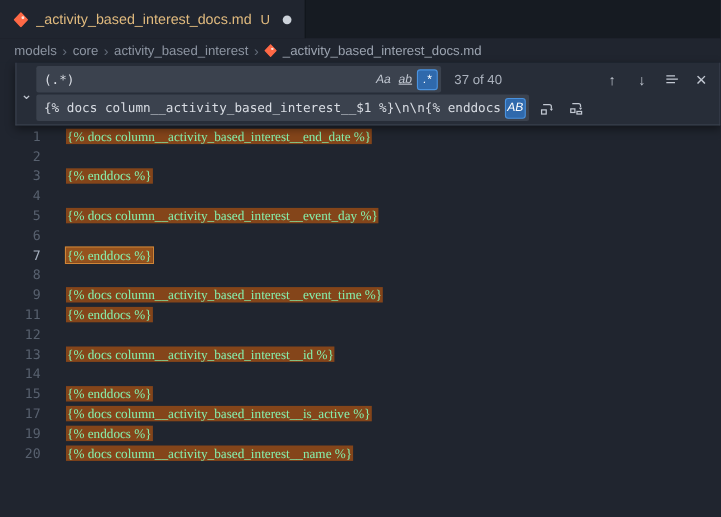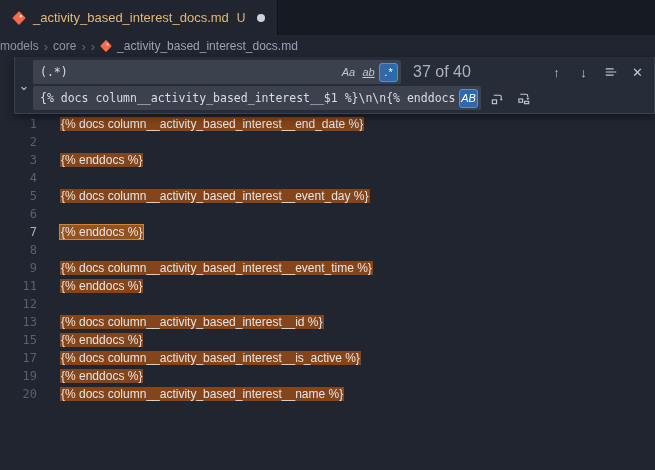--- a/index.html
+++ b/index.html
@@ -6,48 +6,48 @@
   body{width:655px;height:470px;background:#20252f;font-family:"Liberation Sans",sans-serif;overflow:hidden;position:relative;}
 
   
   .tabbar{position:absolute;top:0;left:0;right:0;height:35px;background:#161b22;display:flex;align-items:stretch;}
   .tab{display:flex;align-items:center;padding:0 12px;background:#20252f;border-right:1px solid #10141a;cursor:pointer;}
   .tab .fname{color:#e0ba7e;font-size:13px;margin-left:7px;}
   .tab .git{color:#e0ba7e;font-size:12px;margin-left:8px;}
   .dot{width:8px;height:8px;border-radius:50%;background:#ccd2da;margin-left:11px;flex:none;cursor:pointer;}
 
   
-  .breadcrumbs{position:absolute;top:35px;left:0;right:0;height:22px;background:#20252f;display:flex;align-items:center;font-size:12px;color:#8d95a2;gap:5px;}
+  .breadcrumbs{position:absolute;top:35px;left:0;right:0;height:22px;background:#20252f;display:flex;align-items:center;padding-left:13px;font-size:12px;color:#8d95a2;gap:5px;}
   .crumb{cursor:pointer;}
   .sep{color:#626b79;font-size:13px;}
   .crumb-file{display:flex;align-items:center;gap:5px;color:#9ba3b0;cursor:pointer;}
 
   
   .editor{position:absolute;top:57px;left:0;right:0;bottom:0;overflow:hidden;}
   .rows{position:absolute;top:58px;left:0;right:0;}
   .row{display:flex;height:18px;line-height:18px;}
   .ln{width:37px;flex:none;text-align:right;color:#58616f;font-family:"DejaVu Sans Mono",monospace;font-size:12px;}
   .ln.active{color:#a6b0bf;}
-  .code{padding-left:23px;font-family:Liberation Sans, sans-serif;font-size:12px;color:#e5e5e5;white-space:pre;cursor:text;}
+  .code{padding-left:23px;font-family:Liberation Serif, serif;font-size:12px;color:#86efac;white-space:pre;cursor:text;}
   .hl{background:#84451a;padding:0 1px;}
   .hl.current{background:#95521d;box-shadow:0 0 0 1px #cf8536;}
 
   
   .find-widget{position:absolute;top:57px;left:14px;right:0;height:57px;background:#272d38;border:1px solid #3a414e;border-top:none;display:flex;box-shadow:0 3px 8px rgba(0,0,0,.45);z-index:5;box-sizing:border-box;}
   .toggle{width:18px;display:flex;align-items:center;justify-content:center;color:#c2c8d2;font-size:13px;cursor:pointer;}
   .fw-main{flex:1;padding:3px 6px 3px 0;display:flex;flex-direction:column;gap:2px;}
   .fw-row{display:flex;align-items:center;height:24px;gap:6px;}
   .inputbox{display:flex;align-items:center;background:#3b424e;border-radius:2px;height:24px;padding:0 3px 0 0;box-sizing:border-box;}
   .inputbox input{background:transparent;border:none;outline:none;color:#d9dde4;font-family:"DejaVu Sans Mono",monospace;font-size:11.5px;padding:0 0 0 7px;height:100%;flex:1;min-width:0;}
   .find-box{width:368px;flex:none;}
   .replace-box{width:448px;flex:none;}
   .opt{flex:none;width:19px;height:19px;display:flex;align-items:center;justify-content:center;border-radius:3px;color:#c2c8d2;font-size:11px;cursor:pointer;margin-left:1px;box-sizing:border-box;font-style:italic;}
   .opt.underline{text-decoration:underline;}
   .opt.active{background:#2f69ac;border:1px solid #4a93e0;color:#ffffff;}
-  .count{color:#abb2bd;font-size:16px;margin-left:6px;white-space:nowrap;}
+  .count{color:#abb2bd;font-size:12px;margin-left:6px;white-space:nowrap;}
   .spacer{flex:1;}
   .iconbtn{flex:none;width:21px;height:21px;display:flex;align-items:center;justify-content:center;color:#c2c8d2;font-size:13px;border-radius:3px;cursor:pointer;}
   svg{display:block;}
 </style>
 </head>
 <body>
 
 <div class="tabbar">
   <div class="tab">
     <span>
@@ -60,20 +60,21 @@
     <span class="git">U</span>
     <span class="dot"></span>
   </div>
 </div>
 
 <div class="breadcrumbs">
   <span class="crumb">models</span>
   <span class="sep">›</span>
   <span class="crumb">core</span>
   <span class="sep">›</span>
+  <span class="crumb">activity_based_interest</span>
   <span class="sep">›</span>
   <span class="crumb-file">
     <span>
       <svg width="12" height="12" viewBox="0 0 16 16">
         <path d="M8 1 L14.6 8 L8 15 L1.4 8 Z" fill="#ff6946" stroke="#ff6946" stroke-width="1.5" stroke-linejoin="round"></path>
         <circle cx="10.1" cy="5.9" r="1.5" fill="#ffe3da"></circle>
       </svg>
     </span>
     <span>_activity_based_interest_docs.md</span>
   </span>
@@ -123,20 +124,24 @@
       </div>
       <div class="row">
         <div class="ln">12</div>
         <div class="code"></div>
       </div>
       <div class="row">
         <div class="ln">13</div>
         <div class="code"><span class="hl">{% docs column__activity_based_interest__id %}</span></div>
       </div>
       <div class="row">
+        <div class="ln">14</div>
+        <div class="code"></div>
+      </div>
+      <div class="row">
         <div class="ln">15</div>
         <div class="code"><span class="hl">{% enddocs %}</span></div>
       </div>
       <div class="row">
         <div class="ln">17</div>
         <div class="code"><span class="hl">{% docs column__activity_based_interest__is_active %}</span></div>
       </div>
       <div class="row">
         <div class="ln">19</div>
         <div class="code"><span class="hl">{% enddocs %}</span></div>

